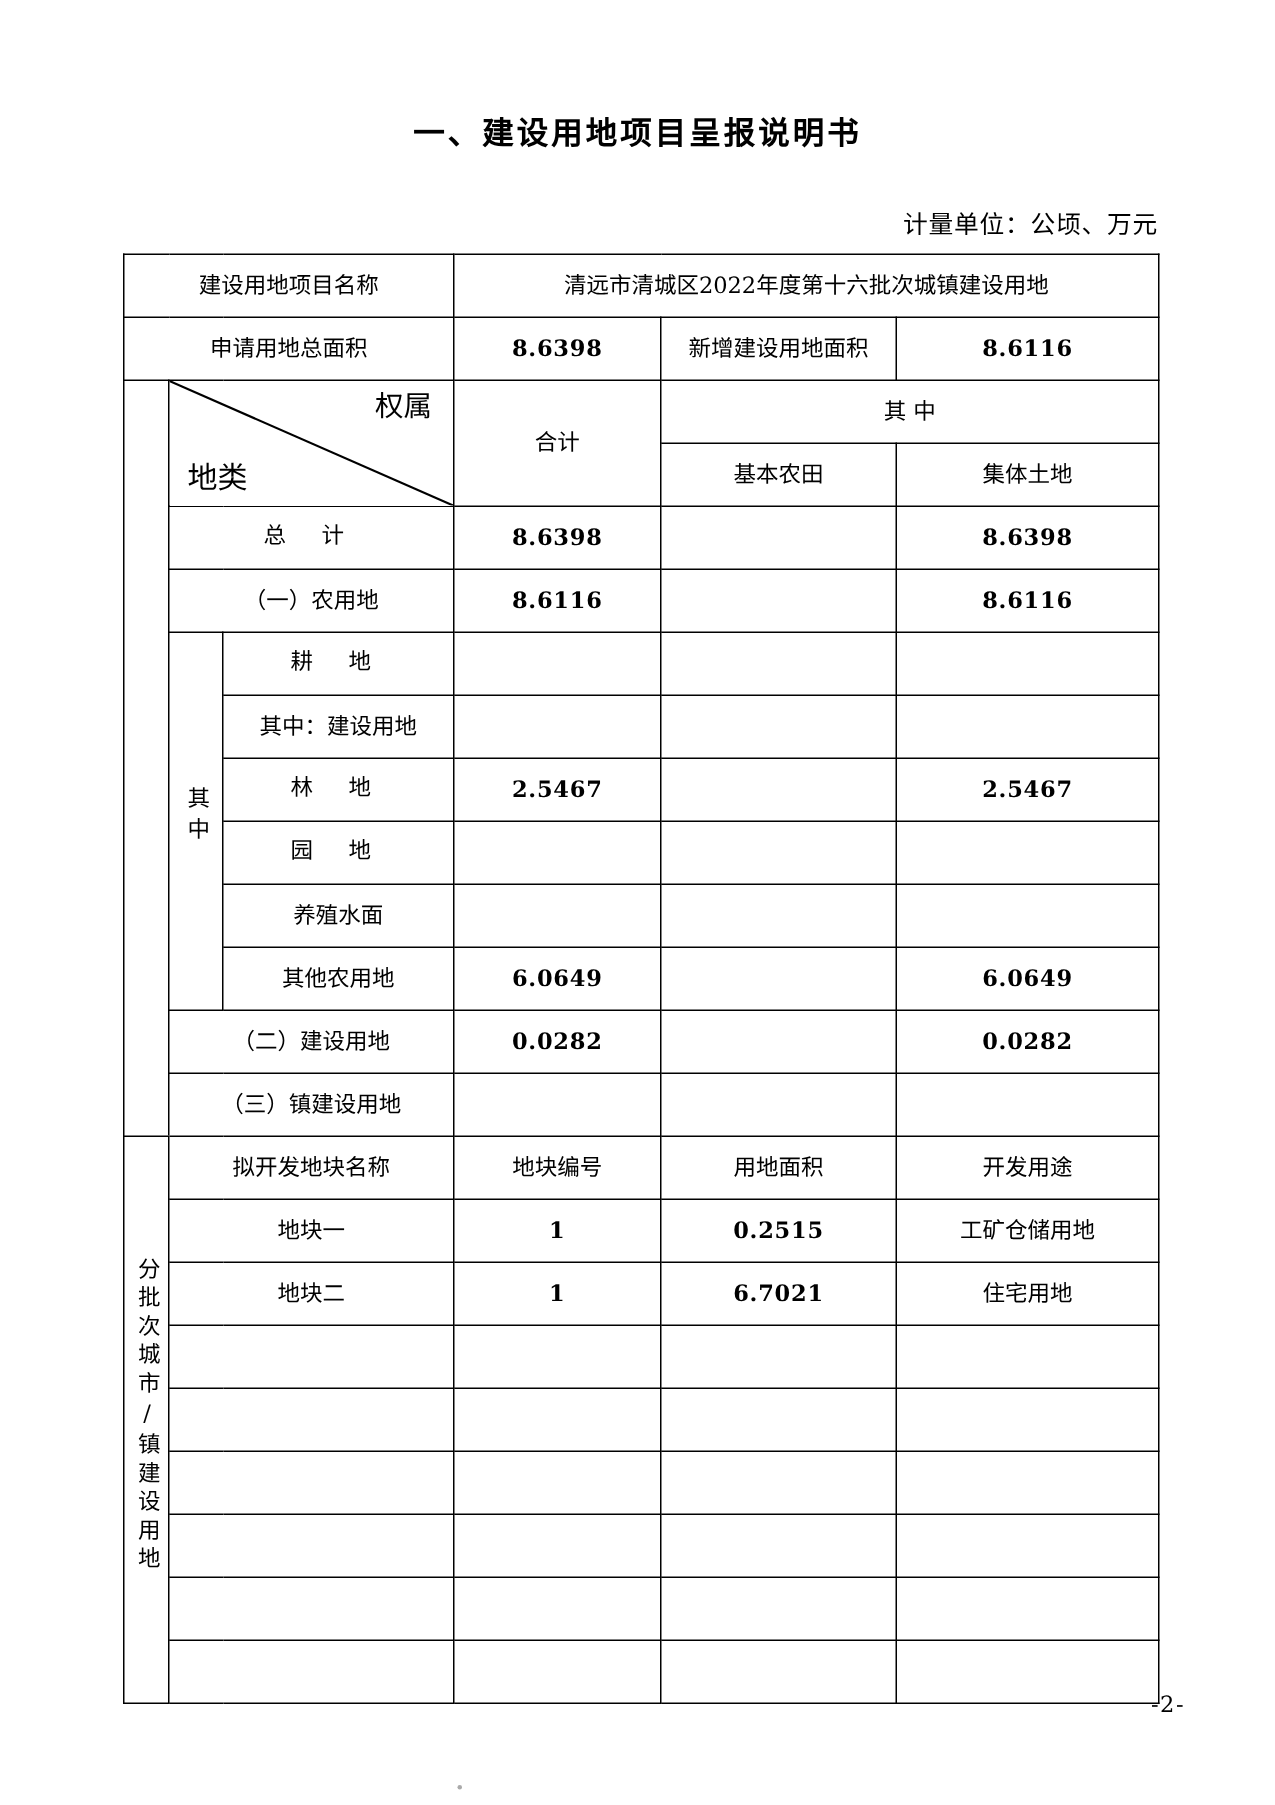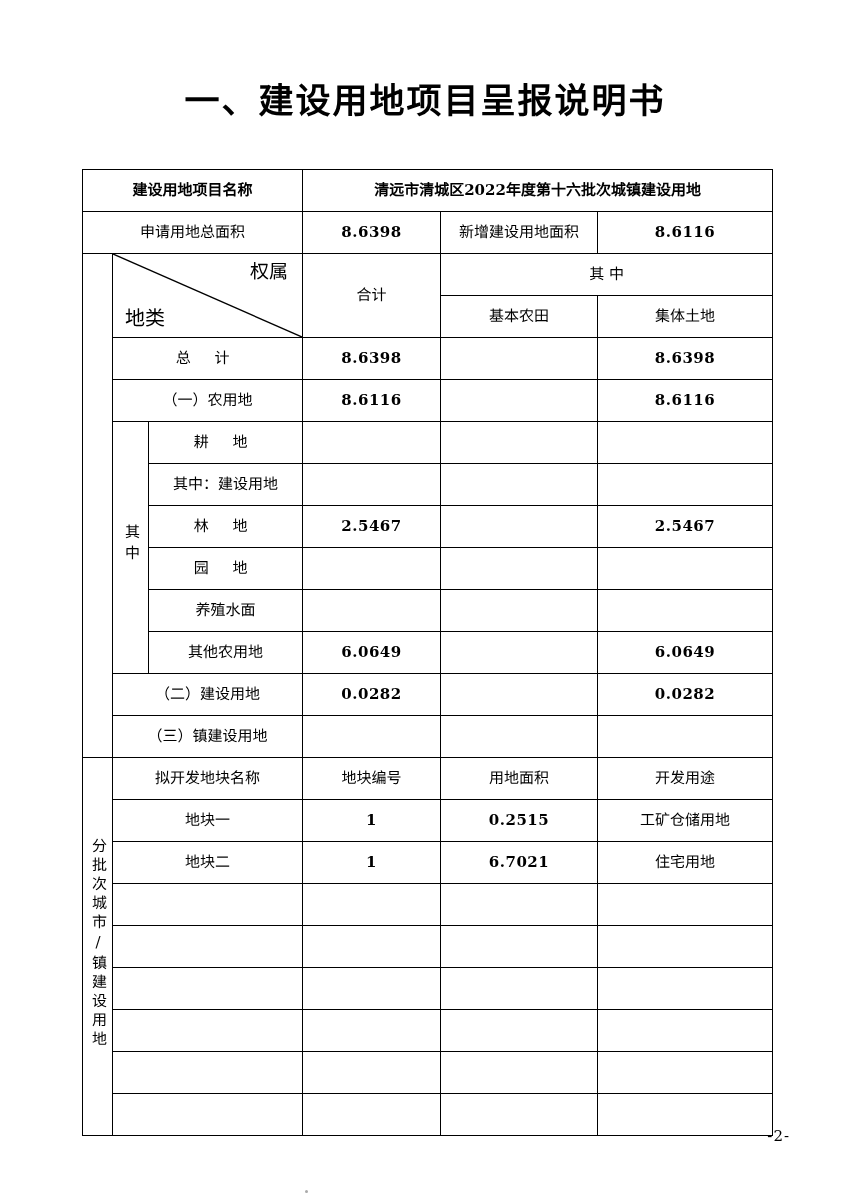--- a/index.html
+++ b/index.html
@@ -23,21 +23,21 @@
     background: #ffffff;
   }
 
   
   .doc-title {
     position: absolute;
     top: 72px;
     left: 0;
     width: 850px;
     text-align: center;
-    font-size: 35px;
+    font-size: 21px;
     font-weight: bold;
     letter-spacing: 2px;
     font-family: "DejaVu Serif", "Liberation Serif", serif;
     white-space: nowrap;
   }
 
   
   .unit-note {
     position: absolute;
     top: 136px;
@@ -68,21 +68,21 @@
     font-size: 15px;
     background: #ffffff;
   }
   .land-table td.num {
     font-family: "DejaVu Serif", "Liberation Serif", serif;
     letter-spacing: 0.5px;
     font-weight: bold;
   }
   .t-outer-l { border-left: 2px solid #000; }
   .t-outer-r { border-right: 2px solid #000; }
-  .t-outer-t { border-top: 2px solid #000; font-weight: bold; }
+  .t-outer-t { border-top: 2px solid #000; }
   .t-outer-b { border-bottom: 2px solid #000; }
 
   .sect-top { border-top: 2px solid #000; }
 
   .wide-sp { letter-spacing: 10px; padding-left: 10px; font-family: Liberation Serif, serif; }
 
   
   .diag-cell {
     position: relative;
     height: 82px !important;
@@ -145,20 +145,21 @@
     border-radius: 50%;
   }
 </style>
 </head>
 <body>
 
 <div class="page">
 
   <div class="doc-title">一、建设用地项目呈报说明书</div>
 
+  <div class="unit-note">计量单位：公顷、万元</div>
 
   <table class="land-table">
     <colgroup>
       <col style="width:30px">
       <col style="width:36px">
       <col style="width:154px">
       <col style="width:138px">
       <col style="width:157px">
       <col style="width:175px">
     </colgroup>

